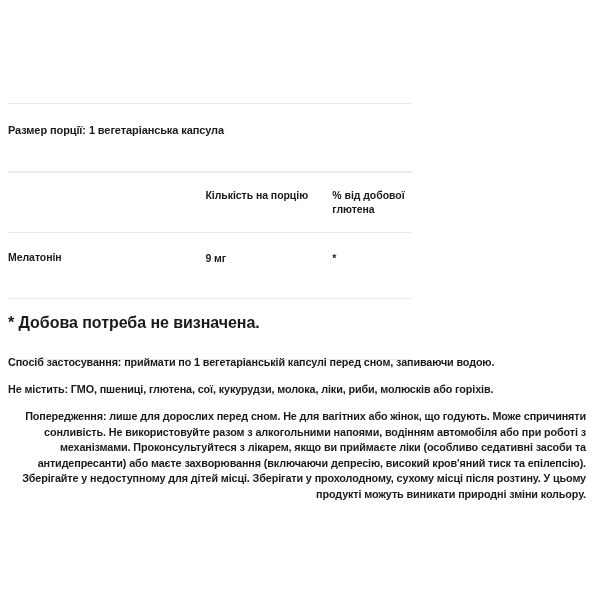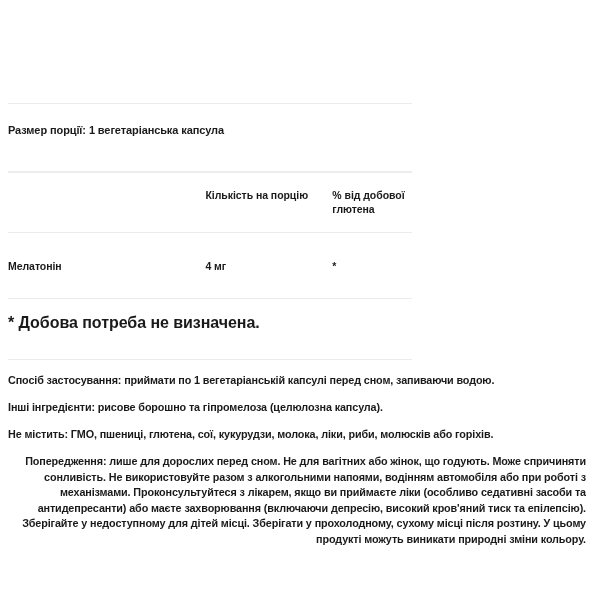--- a/index.html
+++ b/index.html
@@ -66,21 +66,21 @@
   .col-amount, .col-dv {
     font-size: 10.5px;
     font-weight: bold;
     line-height: 14px;
     letter-spacing: -0.05px;
     padding-left: 17px;
   }
 
   .nutrient-row {
     padding: 18px 0 17px 0;
-    align-items: center;
+    align-items: flex-start;
   }
 
   .nutrient-row .col-name {
     width: 197px;
     font-size: 10.5px;
     font-weight: bold;
     letter-spacing: -0.05px;
   }
   .nutrient-row .col-amount {
     width: 120px;
@@ -99,21 +99,21 @@
   .footnote-row .cell-name {
     font-size: 16px;
     font-weight: bold;
     letter-spacing: -0.05px;
   }
 
   
   .body-copy {
     position: absolute;
     left: 8px;
-    top: 373px;
+    top: 355px;
     width: 578px;
   }
 
   .copy-line {
     font-size: 10.8px;
     font-weight: bold;
     line-height: 14px;
     letter-spacing: -0.12px;
     margin-bottom: 13px;
   }
@@ -148,34 +148,33 @@
     <div class="facts-row head-row">
       <div class="col-name"></div>
       <div class="col-amount">Кількість на порцію</div>
       <div class="col-dv">% від добової глютена</div>
     </div>
 
     <div class="divider"></div>
 
     <div class="facts-row nutrient-row">
       <div class="col-name">Мелатонін</div>
-      <div class="col-amount">4 мг</div>
+      <div class="col-amount">9 мг</div>
       <div class="col-dv">*</div>
     </div>
 
     <div class="divider"></div>
 
     <div class="facts-row footnote-row">
       <div class="cell-name">* Добова потреба не визначена.</div>
     </div>
 
     <div class="divider"></div>
 
   </div>
 
   <div class="body-copy">
     <div class="copy-line">Спосіб застосування: приймати по 1 вегетаріанській капсулі перед сном, запиваючи водою.</div>
-    <div class="copy-line">Інші інгредієнти: рисове борошно та гіпромелоза (целюлозна капсула).</div>
     <div class="copy-line">Не містить: ГМО, пшениці, глютена, сої, кукурудзи, молока, ліки, риби, молюсків або горіхів.</div>
     <div class="copy-para">Попередження: лише для дорослих перед сном. Не для вагітних або жінок, що годують. Може спричиняти сонливість. Не використовуйте разом з алкогольними напоями, водінням автомобіля або при роботі з механізмами. Проконсультуйтеся з лікарем, якщо ви приймаєте ліки (особливо седативні засоби та антидепресанти) або маєте захворювання (включаючи депресію, високий кров'яний тиск та епілепсію). Зберігайте у недоступному для дітей місці. Зберігати у прохолодному, сухому місці після розтину. У цьому продукті можуть виникати природні зміни кольору.</div>
   </div>
 
 </div>
 
 </body></html>

